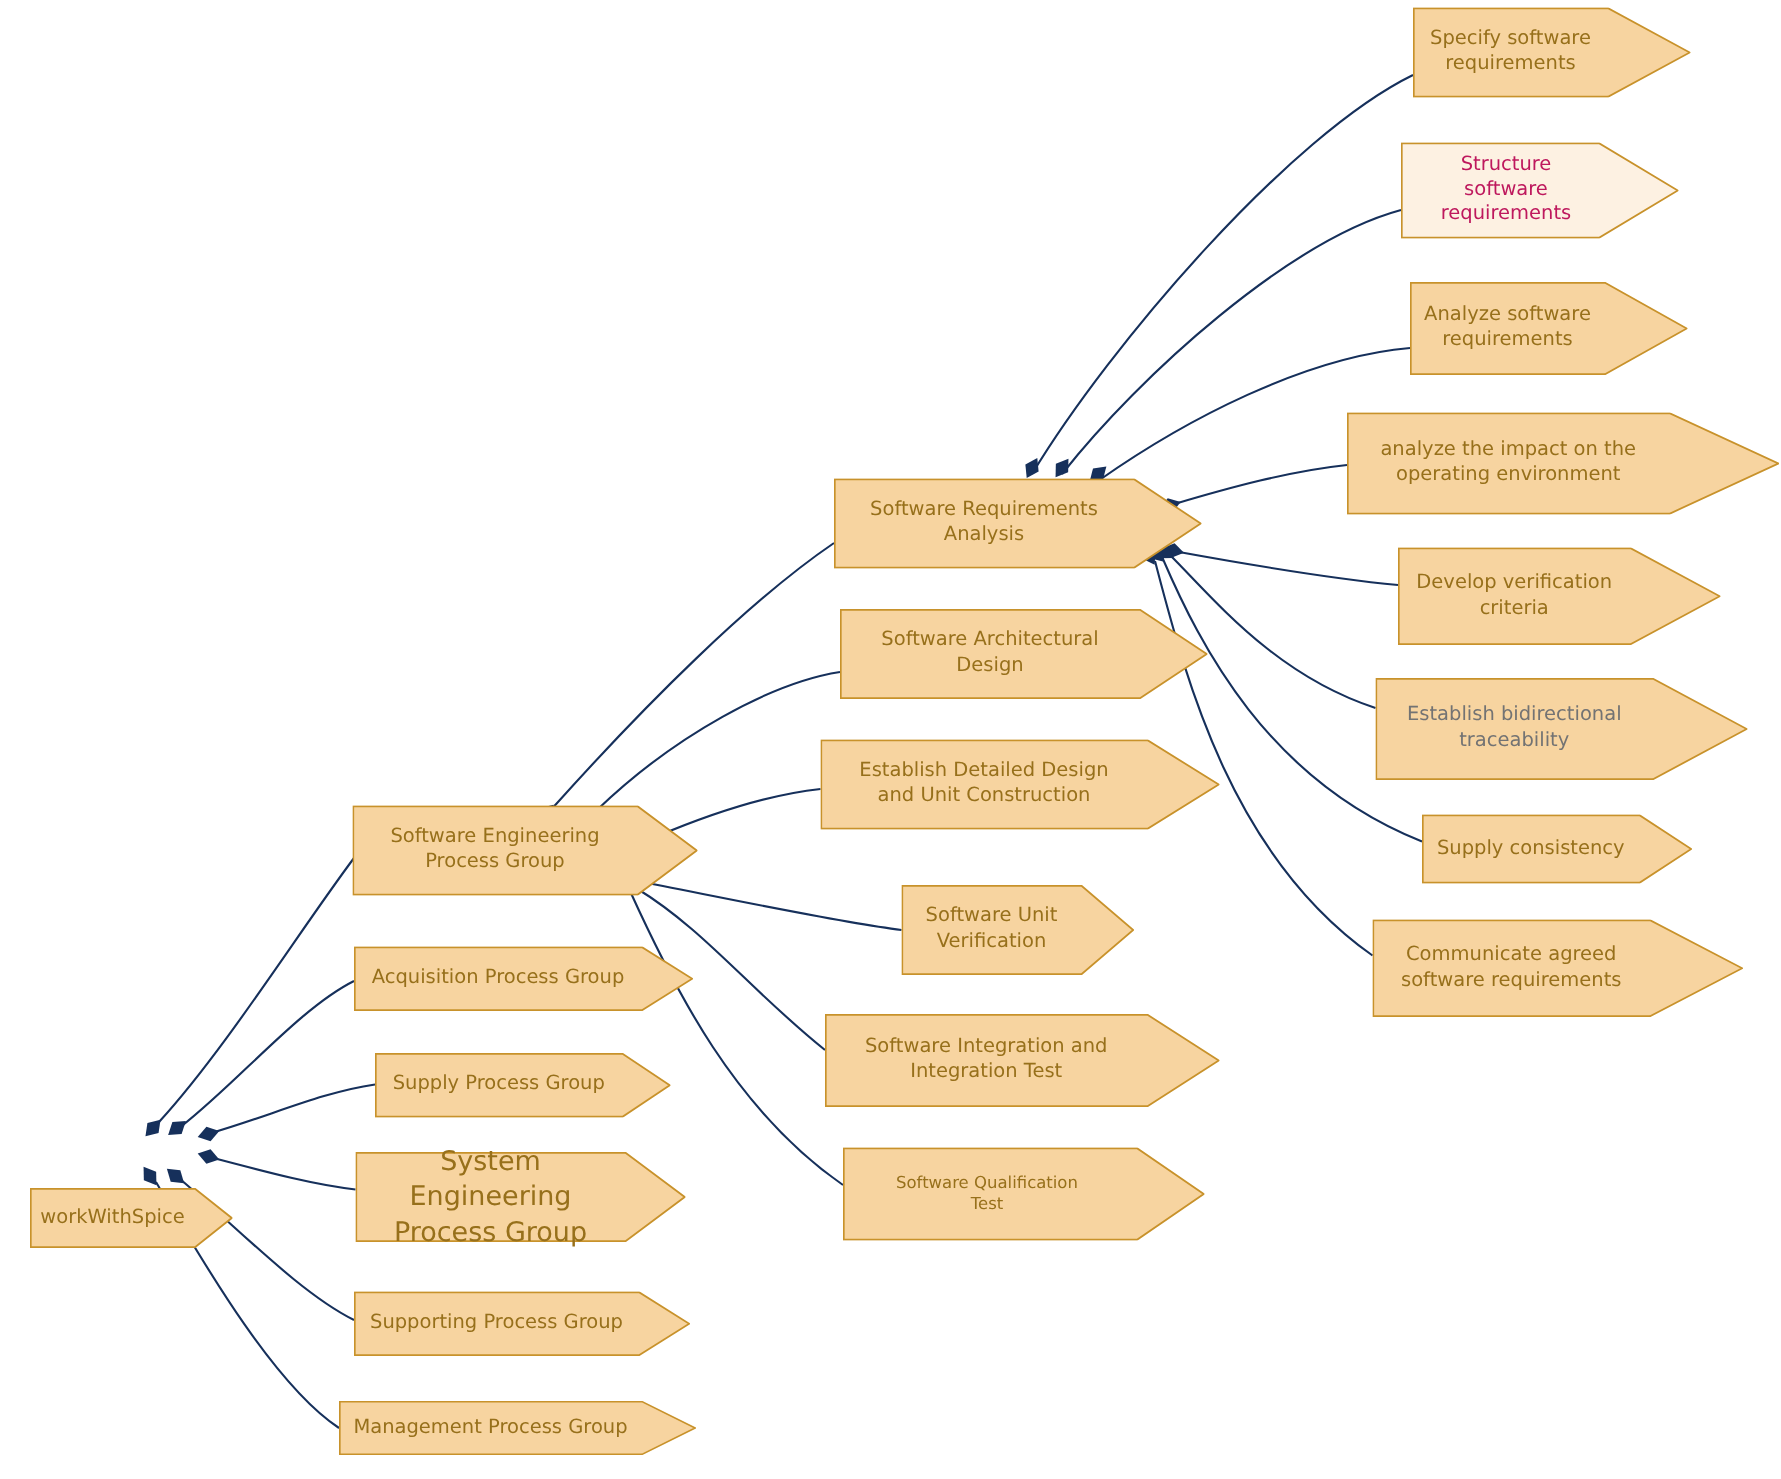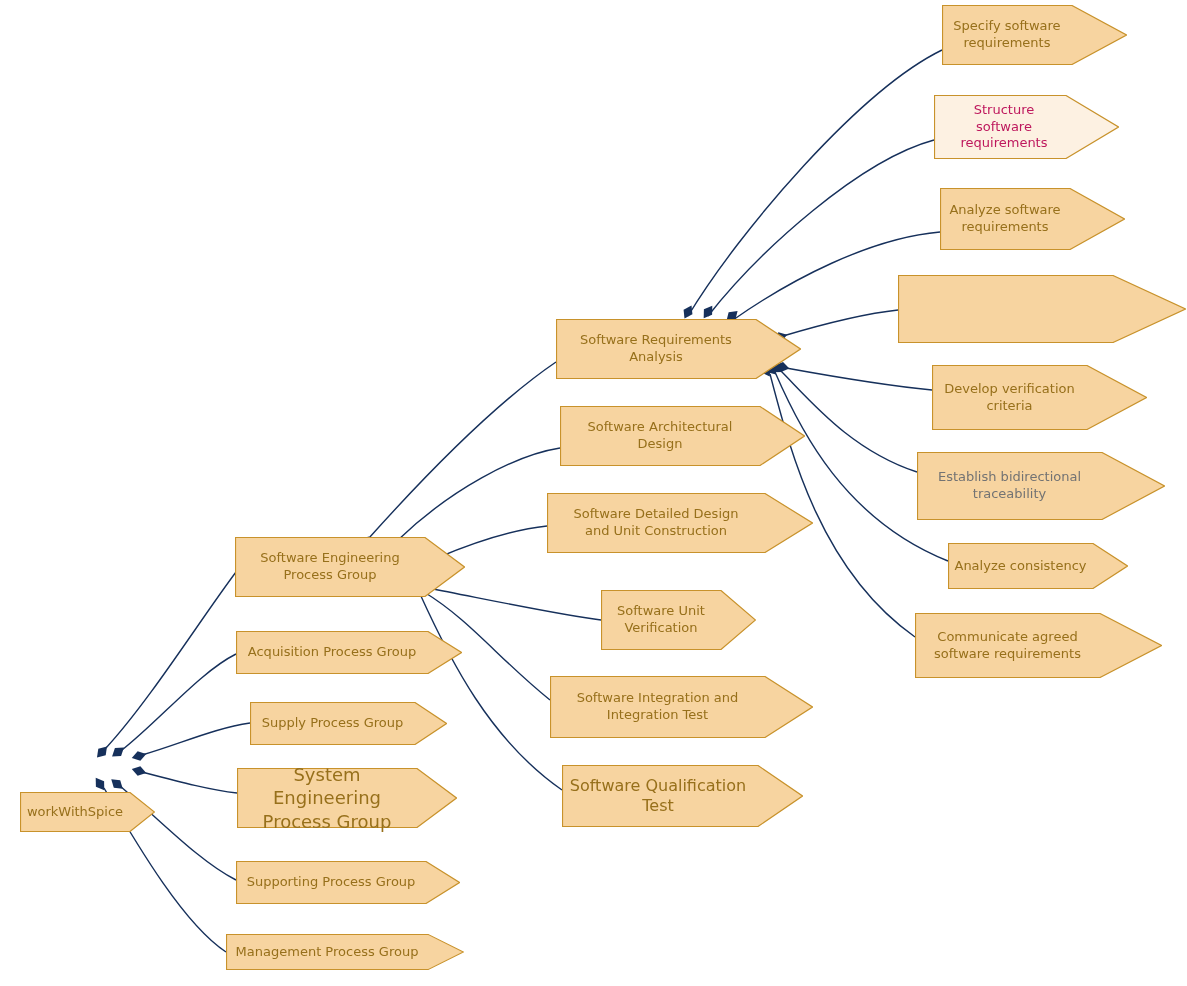--- a/index.html
+++ b/index.html
@@ -170,58 +170,59 @@
       <div class="node" style="left: 556px; top: 319px; width: 245px; height: 60px;"><svg class="node-shape" viewBox="0 0 245 60" preserveAspectRatio="none">
           <polygon points="0.5,0.5 200,0.5 244.5,30 200,59.5 0.5,59.5" fill="#F7D4A0" stroke="#C8922B" stroke-width="1.2" stroke-linejoin="miter"></polygon>
         </svg><div class="node-label" style="color: rgb(151, 112, 27); font-size: 13px; margin-right: 45px;">Software Requirements
 Analysis</div></div>
       <div class="node" style="left: 560px; top: 406px; width: 245px; height: 60px;"><svg class="node-shape" viewBox="0 0 245 60" preserveAspectRatio="none">
           <polygon points="0.5,0.5 200,0.5 244.5,30 200,59.5 0.5,59.5" fill="#F7D4A0" stroke="#C8922B" stroke-width="1.2" stroke-linejoin="miter"></polygon>
         </svg><div class="node-label" style="color: rgb(151, 112, 27); font-size: 13px; margin-right: 45px;">Software Architectural
 Design</div></div>
       <div class="node" style="left: 547px; top: 493px; width: 266px; height: 60px;"><svg class="node-shape" viewBox="0 0 266 60" preserveAspectRatio="none">
           <polygon points="0.5,0.5 218,0.5 265.5,30 218,59.5 0.5,59.5" fill="#F7D4A0" stroke="#C8922B" stroke-width="1.2" stroke-linejoin="miter"></polygon>
-        </svg><div class="node-label" style="color: rgb(151, 112, 27); font-size: 13px; margin-right: 48px;">Software Detailed Design
+        </svg><div class="node-label" style="color: rgb(151, 112, 27); font-size: 13px; margin-right: 48px;">Establish Detailed Design
 and Unit Construction</div></div>
       <div class="node" style="left: 601px; top: 590px; width: 155px; height: 60px;"><svg class="node-shape" viewBox="0 0 155 60" preserveAspectRatio="none">
           <polygon points="0.5,0.5 120,0.5 154.5,30 120,59.5 0.5,59.5" fill="#F7D4A0" stroke="#C8922B" stroke-width="1.2" stroke-linejoin="miter"></polygon>
         </svg><div class="node-label" style="color: rgb(151, 112, 27); font-size: 13px; margin-right: 35px;">Software Unit
 Verification</div></div>
       <div class="node" style="left: 550px; top: 676px; width: 263px; height: 62px;"><svg class="node-shape" viewBox="0 0 263 62" preserveAspectRatio="none">
           <polygon points="0.5,0.5 215,0.5 262.5,31 215,61.5 0.5,61.5" fill="#F7D4A0" stroke="#C8922B" stroke-width="1.2" stroke-linejoin="miter"></polygon>
         </svg><div class="node-label" style="color: rgb(151, 112, 27); font-size: 13px; margin-right: 48px;">Software Integration and
 Integration Test</div></div>
       <div class="node" style="left: 562px; top: 765px; width: 241px; height: 62px;"><svg class="node-shape" viewBox="0 0 241 62" preserveAspectRatio="none">
           <polygon points="0.5,0.5 196,0.5 240.5,31 196,61.5 0.5,61.5" fill="#F7D4A0" stroke="#C8922B" stroke-width="1.2" stroke-linejoin="miter"></polygon>
-        </svg><div class="node-label" style="color: rgb(151, 112, 27); font-size: 16px; margin-right: 49px;">Software Qualification
+        </svg><div class="node-label" style="color: rgb(151, 112, 27); font-size: 11px; margin-right: 49px;">Software Qualification
 Test</div></div>
       <div class="node" style="left: 942px; top: 5px; width: 185px; height: 60px;"><svg class="node-shape" viewBox="0 0 185 60" preserveAspectRatio="none">
           <polygon points="0.5,0.5 130,0.5 184.5,30 130,59.5 0.5,59.5" fill="#F7D4A0" stroke="#C8922B" stroke-width="1.2" stroke-linejoin="miter"></polygon>
         </svg><div class="node-label" style="color: rgb(151, 112, 27); font-size: 13px; margin-right: 55px;">Specify software
 requirements</div></div>
       <div class="node" style="left: 934px; top: 95px; width: 185px; height: 64px;"><svg class="node-shape" viewBox="0 0 185 64" preserveAspectRatio="none">
           <polygon points="0.5,0.5 132,0.5 184.5,32 132,63.5 0.5,63.5" fill="#FDF1E2" stroke="#C8922B" stroke-width="1.2" stroke-linejoin="miter"></polygon>
         </svg><div class="node-label" style="color: #be185d; font-size: 13px; margin-right: 53px; padding-left: 14px;">Structure software
 requirements</div></div>
       <div class="node" style="left: 940px; top: 188px; width: 185px; height: 62px;"><svg class="node-shape" viewBox="0 0 185 62" preserveAspectRatio="none">
           <polygon points="0.5,0.5 130,0.5 184.5,31 130,61.5 0.5,61.5" fill="#F7D4A0" stroke="#C8922B" stroke-width="1.2" stroke-linejoin="miter"></polygon>
         </svg><div class="node-label" style="color: rgb(151, 112, 27); font-size: 13px; margin-right: 55px;">Analyze software
 requirements</div></div>
       <div class="node" style="left: 898px; top: 275px; width: 288px; height: 68px;"><svg class="node-shape" viewBox="0 0 288 68" preserveAspectRatio="none">
           <polygon points="0.5,0.5 215,0.5 287.5,34 215,67.5 0.5,67.5" fill="#F7D4A0" stroke="#C8922B" stroke-width="1.2" stroke-linejoin="miter"></polygon>
-        </svg></div>
+        </svg><div class="node-label" style="color: rgb(151, 112, 27); font-size: 13px; margin-right: 73px;">analyze the impact on the
+operating environment</div></div>
       <div class="node" style="left: 932px; top: 365px; width: 215px; height: 65px;"><svg class="node-shape" viewBox="0 0 215 65" preserveAspectRatio="none">
           <polygon points="0.5,0.5 155,0.5 214.5,32.5 155,64.5 0.5,64.5" fill="#F7D4A0" stroke="#C8922B" stroke-width="1.2" stroke-linejoin="miter"></polygon>
         </svg><div class="node-label" style="color: rgb(151, 112, 27); font-size: 13px; margin-right: 60px;">Develop verification
 criteria</div></div>
       <div class="node" style="left: 917px; top: 452px; width: 248px; height: 68px;"><svg class="node-shape" viewBox="0 0 248 68" preserveAspectRatio="none">
           <polygon points="0.5,0.5 185,0.5 247.5,34 185,67.5 0.5,67.5" fill="#F7D4A0" stroke="#C8922B" stroke-width="1.2" stroke-linejoin="miter"></polygon>
         </svg><div class="node-label" style="color: #737373; font-size: 13px; margin-right: 63px;">Establish bidirectional
 traceability</div></div>
       <div class="node" style="left: 948px; top: 543px; width: 180px; height: 46px;"><svg class="node-shape" viewBox="0 0 180 46" preserveAspectRatio="none">
           <polygon points="0.5,0.5 145,0.5 179.5,23 145,45.5 0.5,45.5" fill="#F7D4A0" stroke="#C8922B" stroke-width="1.2" stroke-linejoin="miter"></polygon>
-        </svg><div class="node-label" style="color: rgb(151, 112, 27); font-size: 13px; margin-right: 35px;">Analyze consistency</div></div>
+        </svg><div class="node-label" style="color: rgb(151, 112, 27); font-size: 13px; margin-right: 35px;">Supply consistency</div></div>
       <div class="node" style="left: 915px; top: 613px; width: 247px; height: 65px;"><svg class="node-shape" viewBox="0 0 247 65" preserveAspectRatio="none">
           <polygon points="0.5,0.5 185,0.5 246.5,32.5 185,64.5 0.5,64.5" fill="#F7D4A0" stroke="#C8922B" stroke-width="1.2" stroke-linejoin="miter"></polygon>
         </svg><div class="node-label" style="color: rgb(151, 112, 27); font-size: 13px; margin-right: 62px;">Communicate agreed
 software requirements</div></div>
     </div>
 </div>
 
 </body></html>

